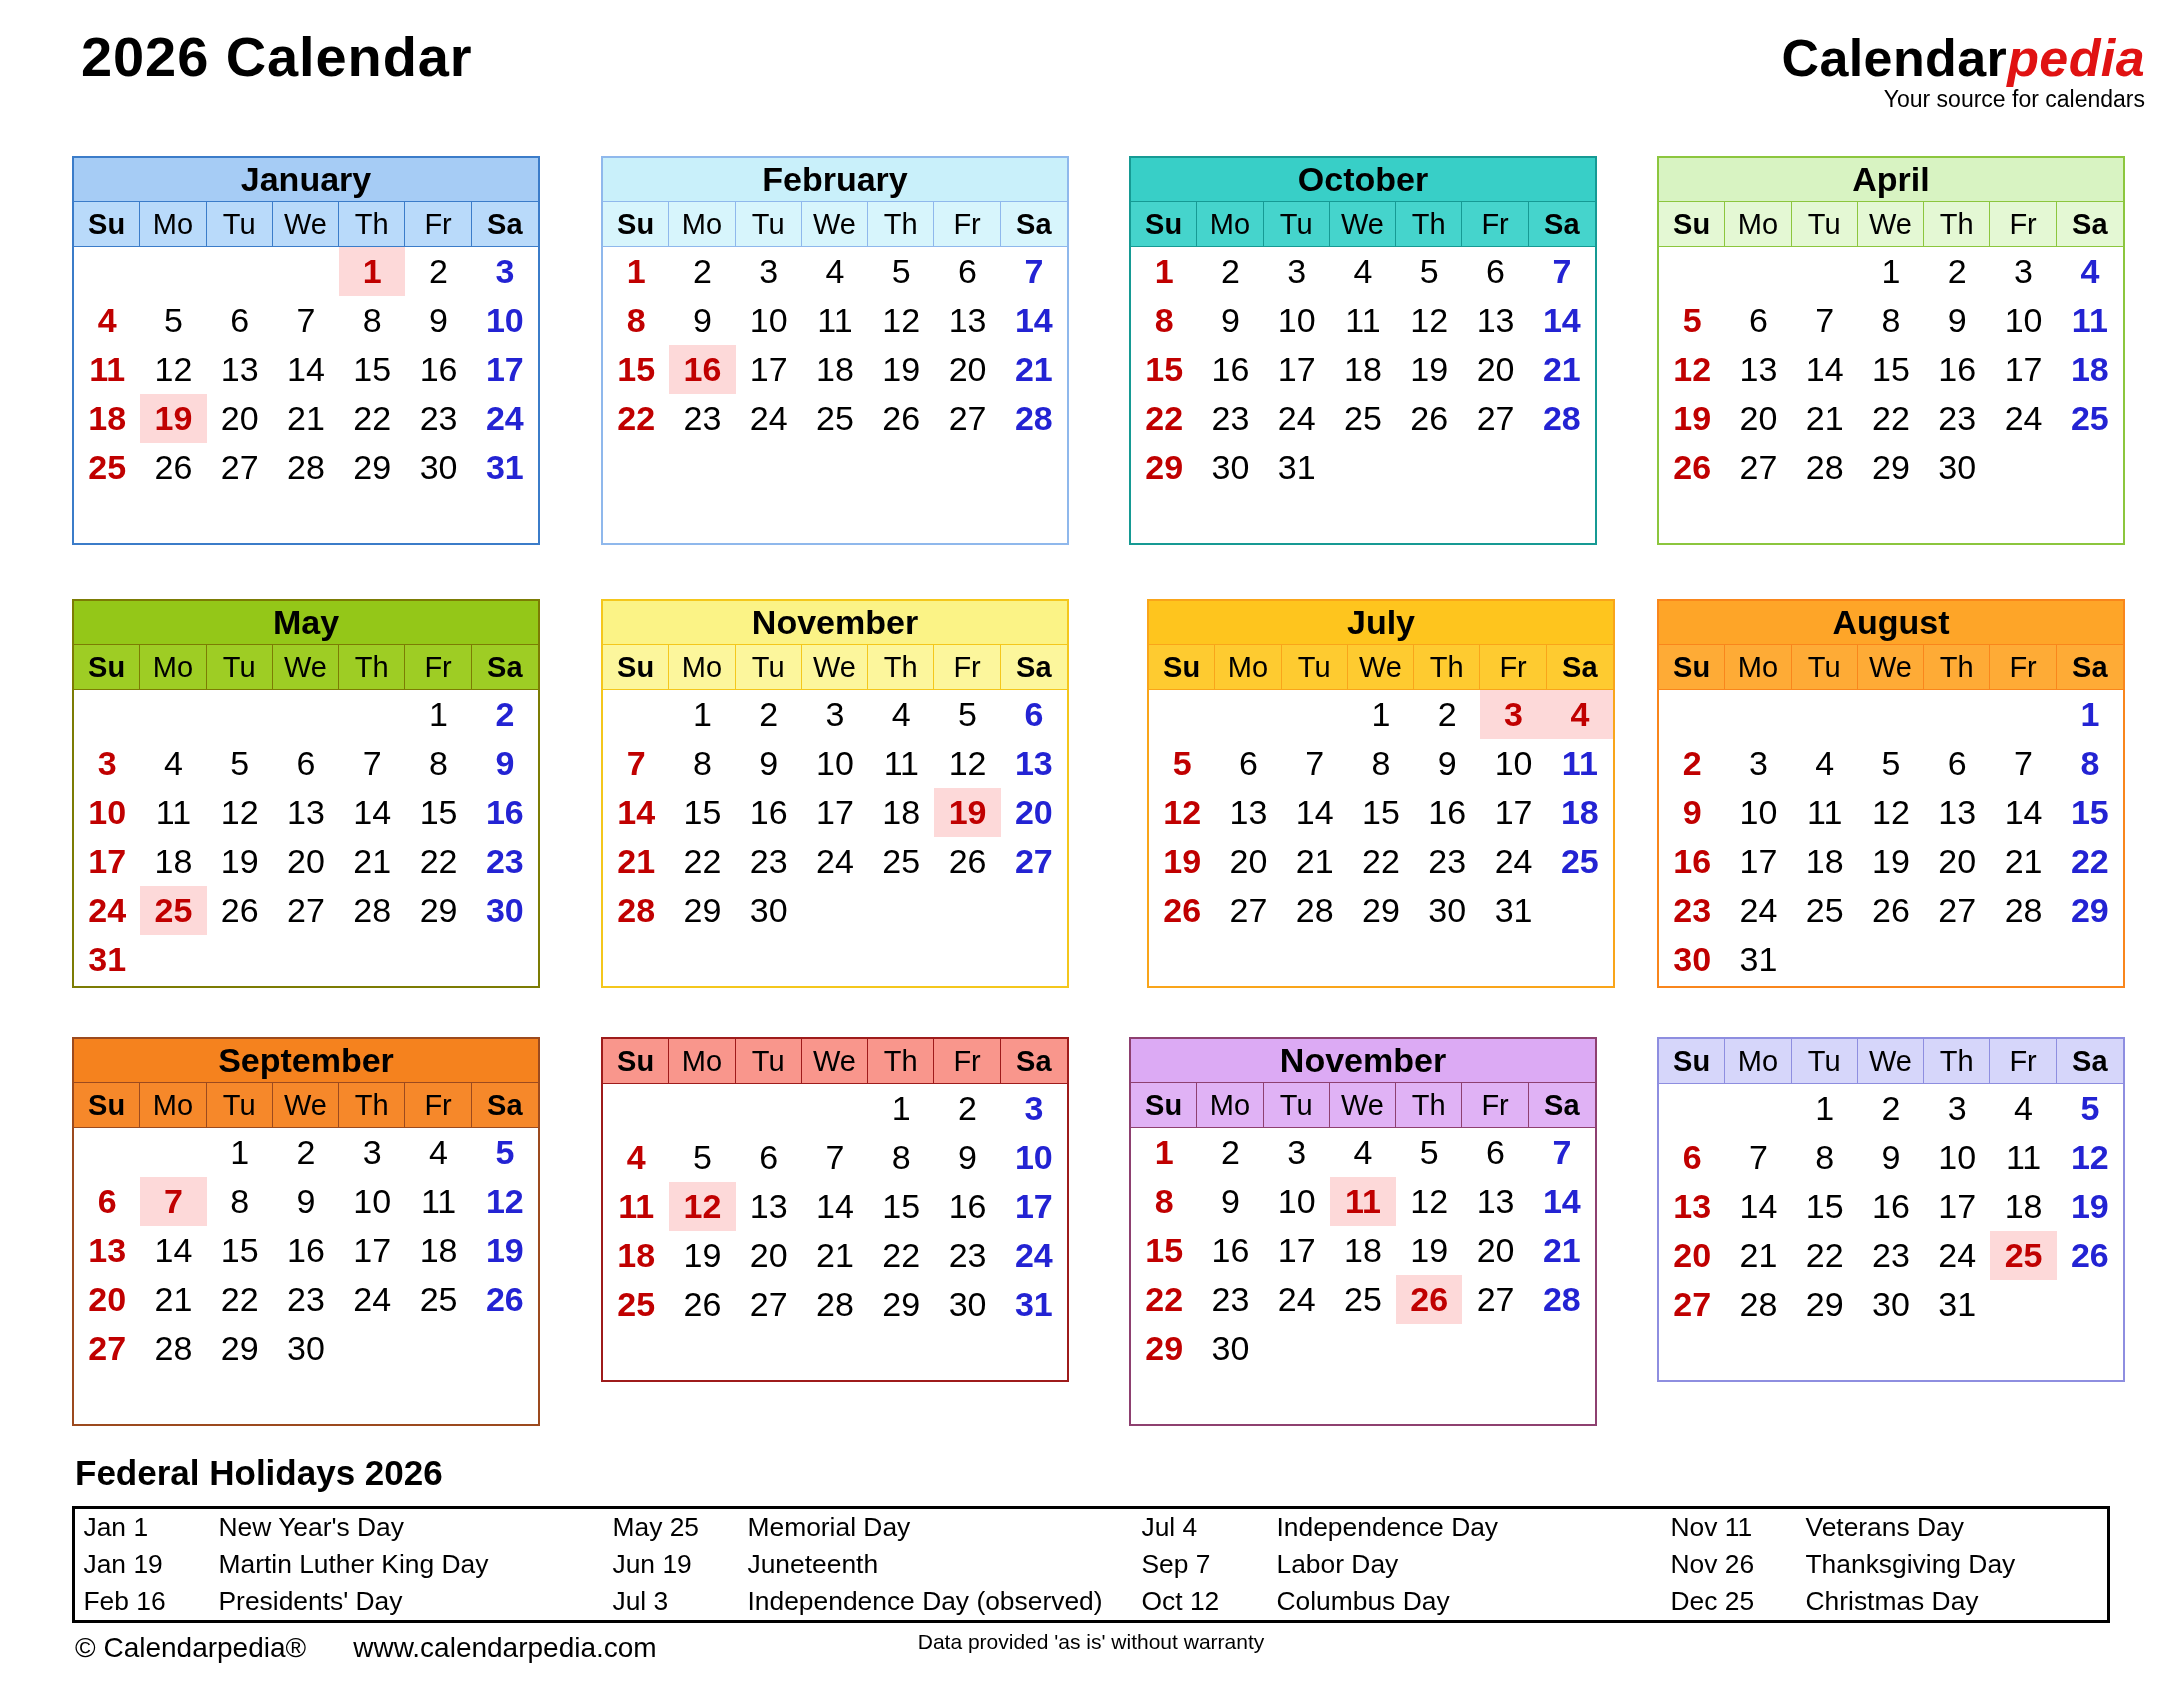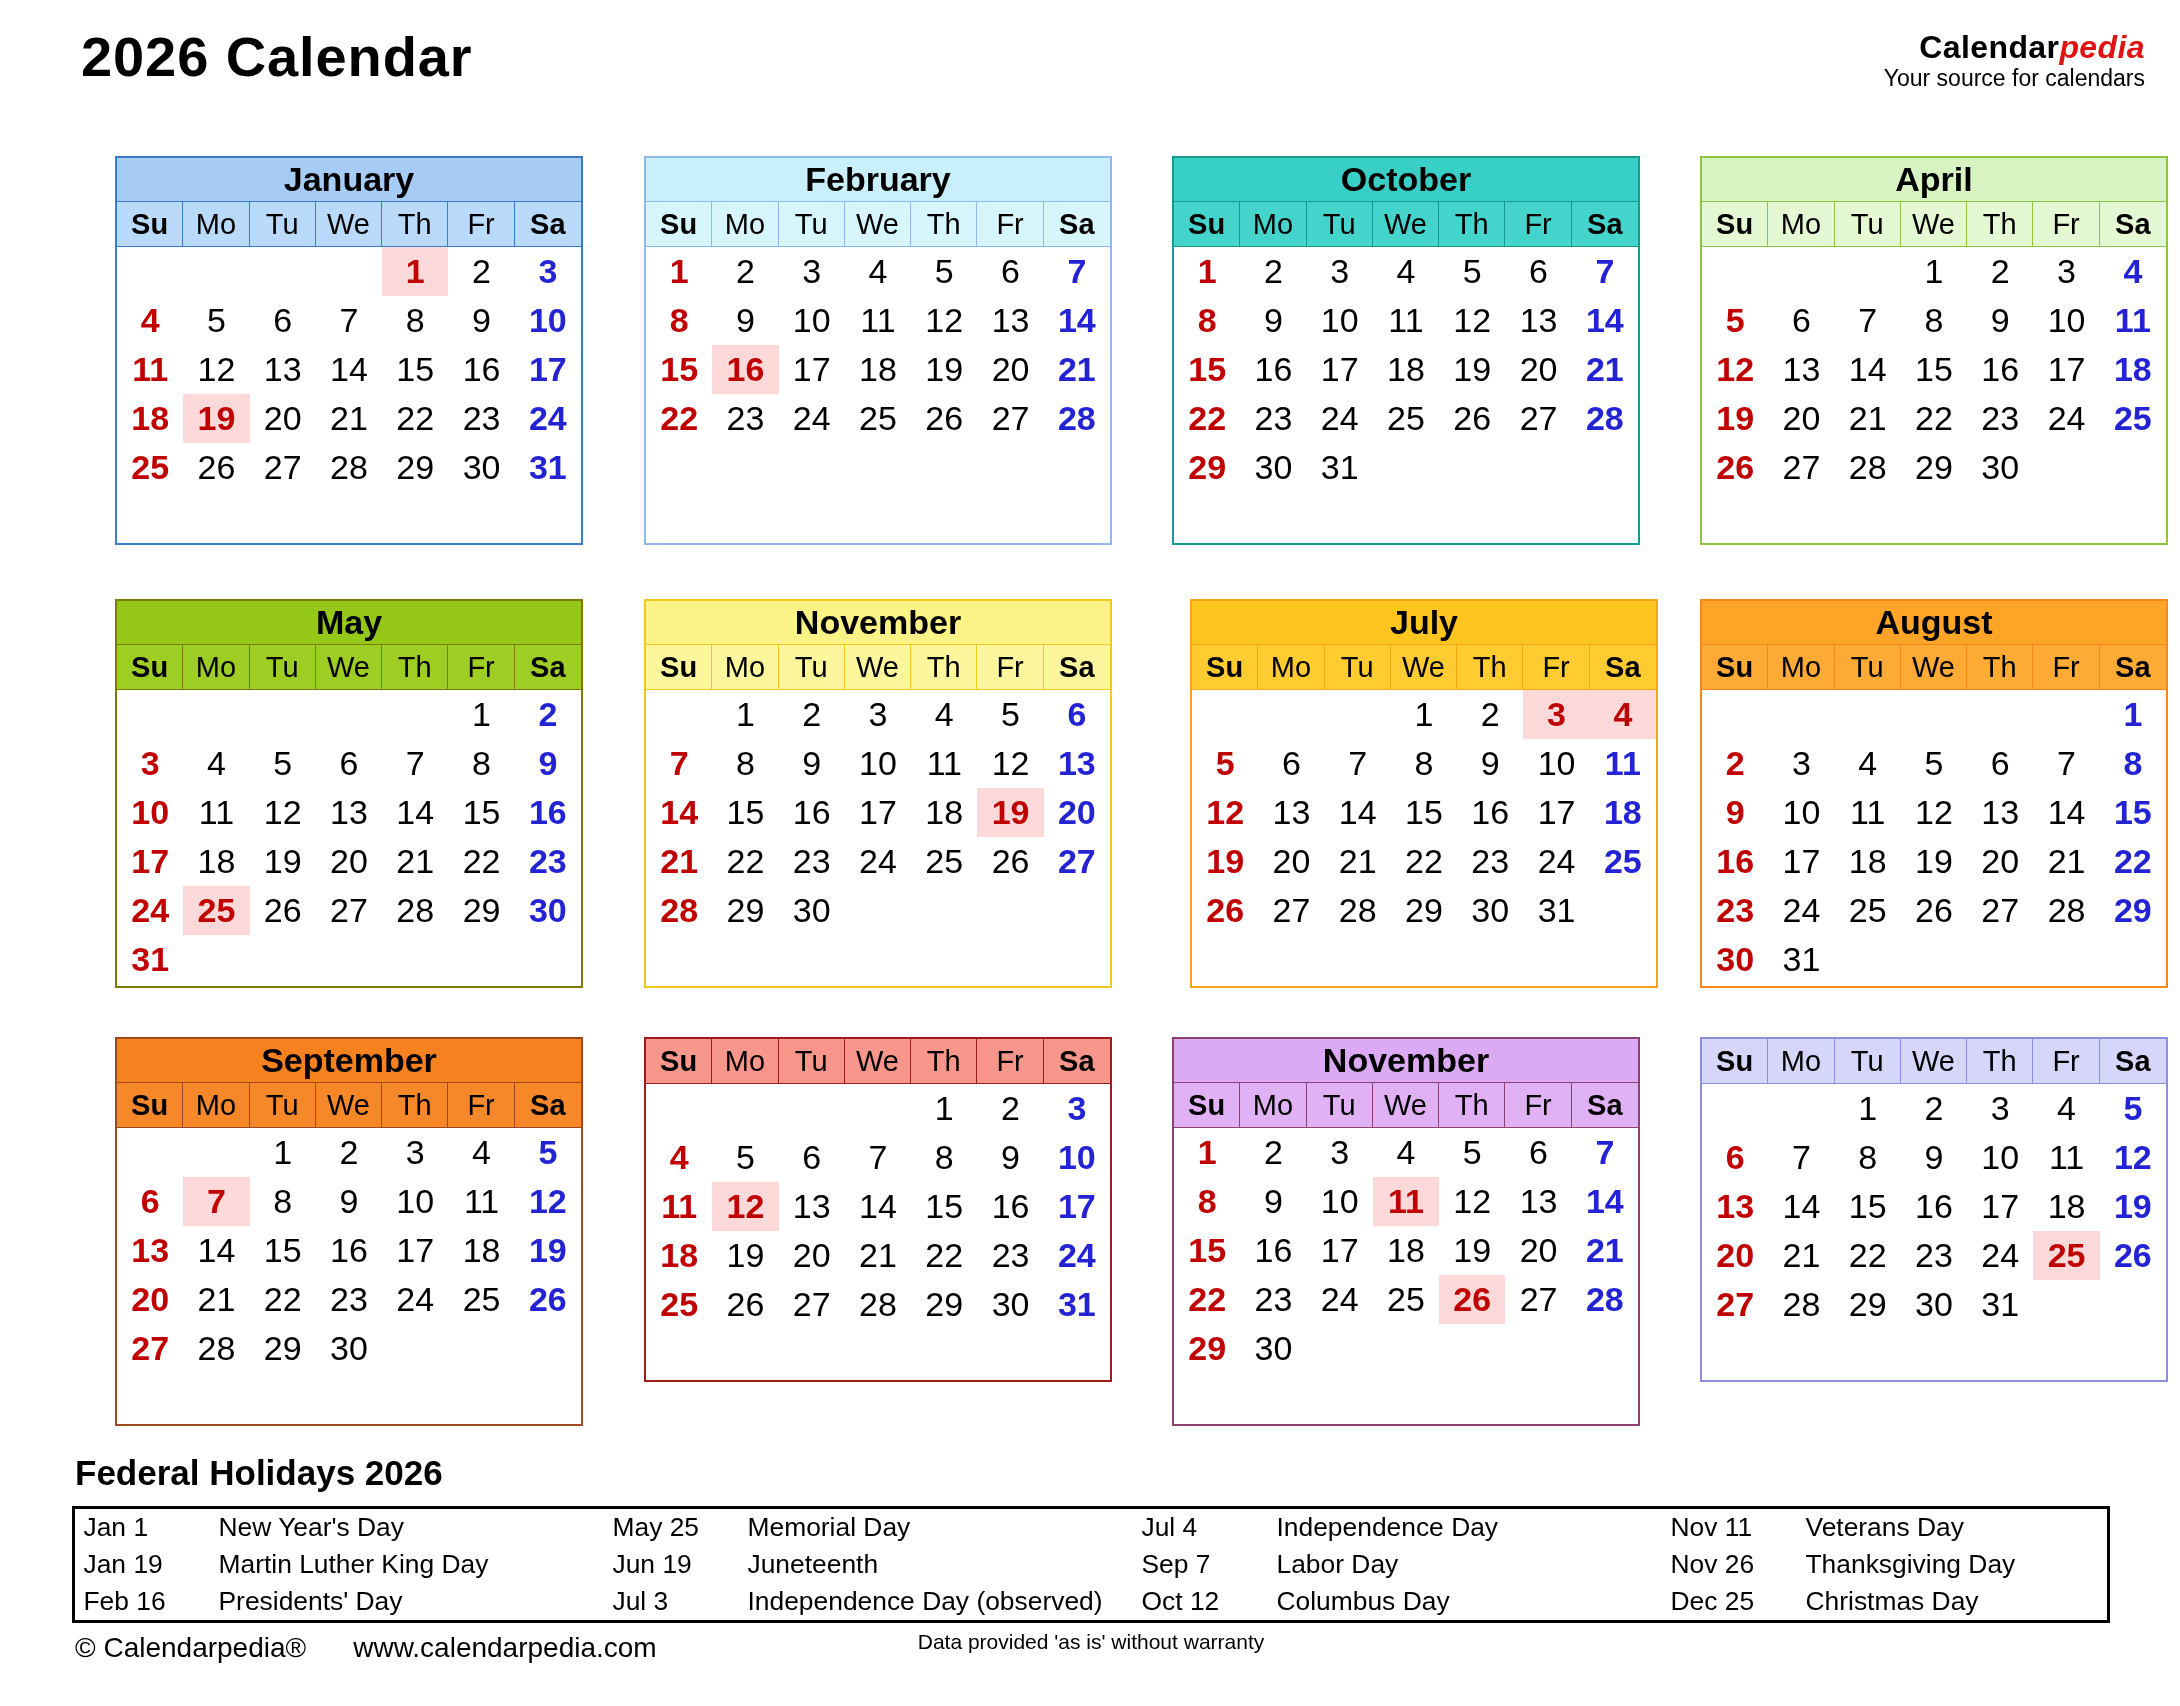--- a/index.html
+++ b/index.html
@@ -5,27 +5,27 @@
   html,body{margin:0;padding:0;}
   body{
     width:2181px;height:1706px;position:relative;overflow:hidden;
     background:#ffffff;font-family:"Liberation Sans","DejaVu Sans",sans-serif;color:#000;
   }
   
   .page-title{
     position:absolute;left:81px;top:24px;font-size:56px;font-weight:bold;letter-spacing:0.9px;
   }
   .logo{position:absolute;right:36px;top:31px;text-align:right;line-height:1.05;}
-  .logo-line{font-size:32px;font-weight:bold;letter-spacing:0.4px;}
+  .logo-line{font-size:52px;font-weight:bold;letter-spacing:0.4px;}
   .logo-accent{font-style:italic;}
   .logo-tagline{font-size:23px;font-weight:normal;margin-top:1.7px;}
   
   .month{
     position:absolute;width:468px;background:#fff;
-    border:2.6px solid var(--border);box-sizing:border-box;margin-left:43px;
+    border:2.6px solid var(--border);box-sizing:border-box;
   }
   .m-title{
     height:43px;line-height:43px;background:var(--band);
     border-bottom:1.7px solid var(--border);
     text-align:center;font-size:34px;font-weight:bold;
   }
   .m-days{
     display:grid;grid-template-columns:repeat(7,1fr);
     background:var(--cells);border-bottom:1.7px solid var(--border);
   }

